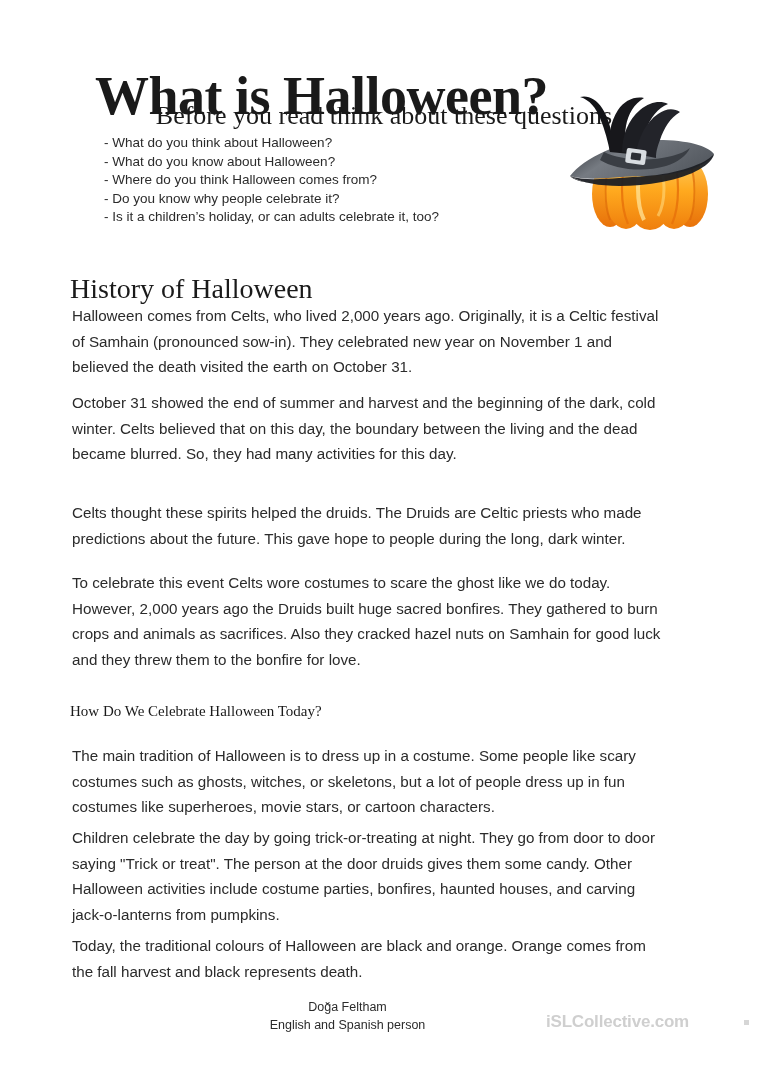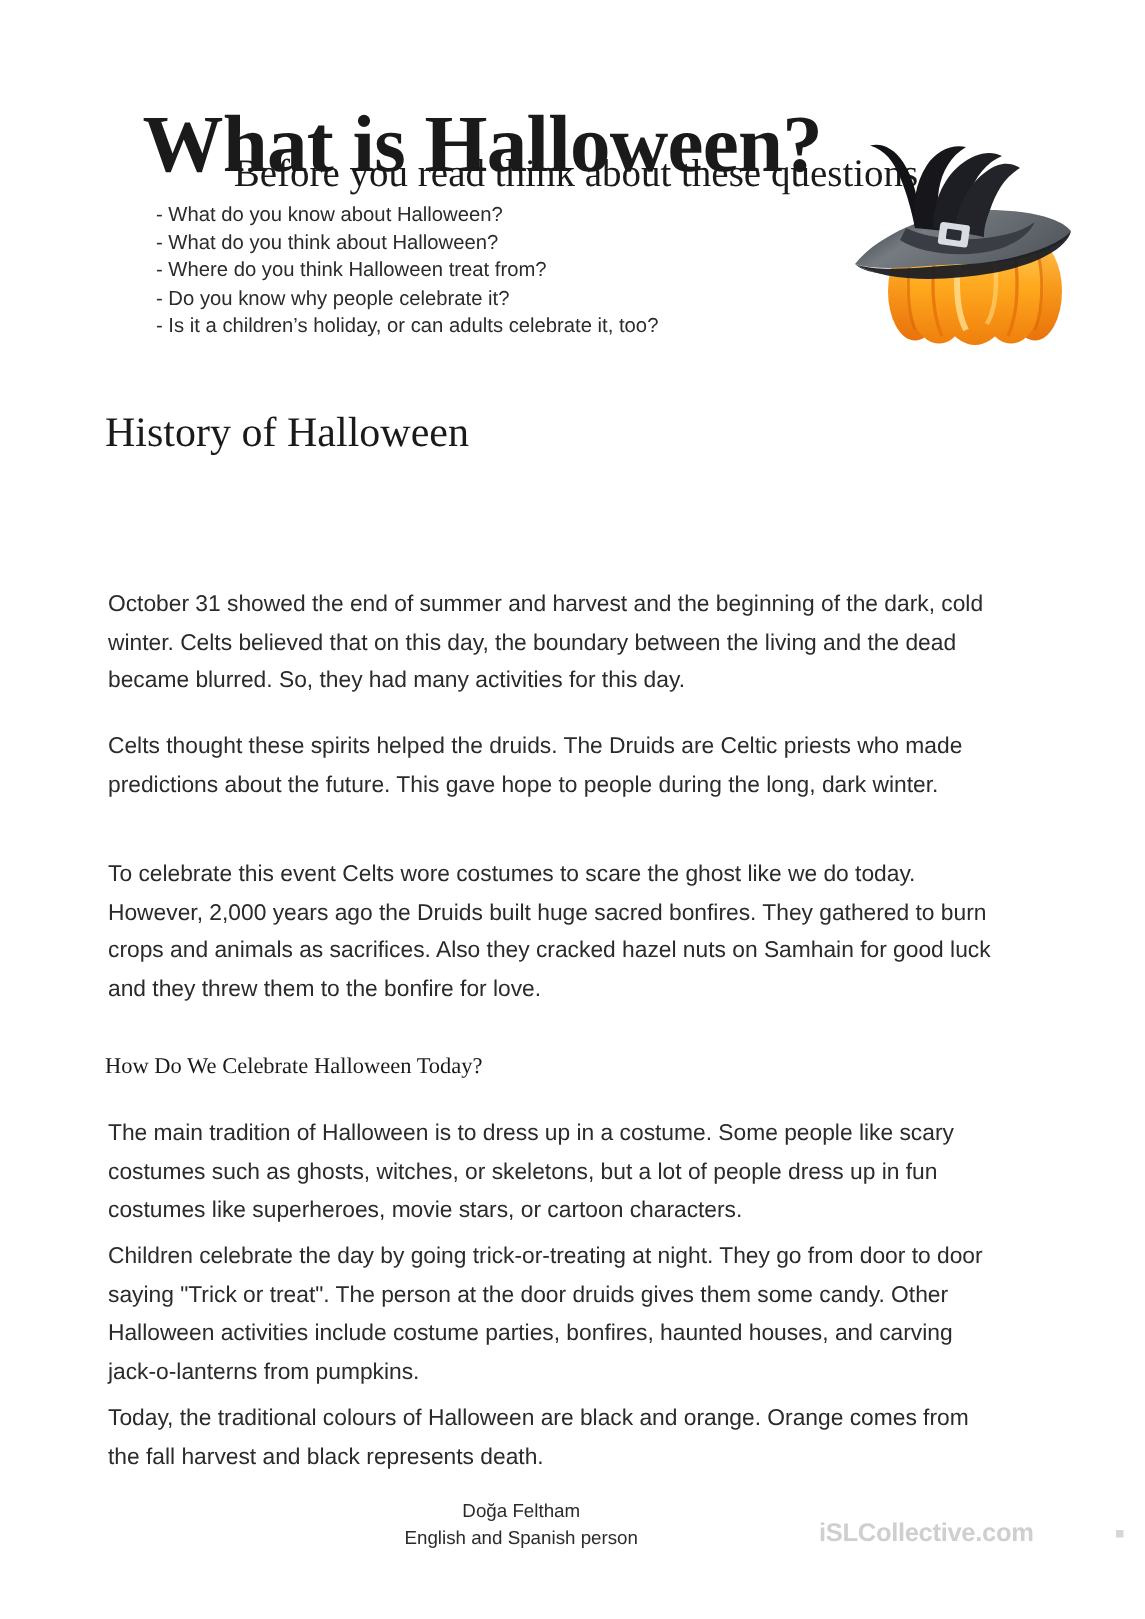--- a/index.html
+++ b/index.html
@@ -95,21 +95,21 @@
     position: absolute;
     left: 72px;
     width: 598px;
     font-size: 15.2px;
     line-height: 25.6px;
     color: #2b2b2b;
     text-align: left;
   }
   .p1 { top: 288px; }
   .p2 { top: 375px; }
-  .p3 { top: 465px; margin-top: 20px; }
+  .p3 { top: 480px; margin-top: 20px; }
   .p4 { top: 555px; }
   .p5 { top: 728px; }
   .p6 { top: 810px; }
   .p7 { top: 918px; }
 
   
   .footer-credit {
     position: absolute;
     left: 0;
     top: 998px;
@@ -154,23 +154,23 @@
 </head>
 <body>
 
 <div class="page">
 
   <h1 class="title">What is Halloween?</h1>
 
   <div class="subtitle">Before you read think about these questions</div>
 
   <ul class="question-list">
+    <li>- What do you think about Halloween?</li>
     <li>- What do you know about Halloween?</li>
-    <li>- What do you think about Halloween?</li>
-    <li>- Where do you think Halloween treat from?</li>
+    <li>- Where do you think Halloween comes from?</li>
     <li>- Do you know why people celebrate it?</li>
     <li>- Is it a children’s holiday, or can adults celebrate it, too?</li>
   </ul>
 
   <div class="hat-pumpkin">
     <svg viewBox="0 0 176 142" xmlns="http://www.w3.org/2000/svg" aria-hidden="true">
       <defs>
         <linearGradient id="gSeg" x1="0" y1="0" x2="0" y2="1">
           <stop offset="0%" stop-color="#FFC24A"></stop>
           <stop offset="45%" stop-color="#F99A1B"></stop>
@@ -226,20 +226,21 @@
           <rect x="69" y="59" width="10" height="7" rx="1" fill="#2A2D33" transform="rotate(8 74 62)"></rect>
         </g>
 
         <path d="M8 82 C14 86 22 88 30 89 C20 88 12 86 8 82 Z" fill="#101216"></path>
       </g>
     </svg>
   </div>
 
   <h2 class="section-heading h-history">History of Halloween</h2>
 
+  <p class="para p1">Halloween comes from Celts, who lived 2,000 years ago. Originally, it is a Celtic festival of Samhain (pronounced sow-in). They celebrated new year on November 1 and believed the death visited the earth on October 31.</p>
   <p class="para p2">October 31 showed the end of summer and harvest and the beginning of the dark, cold winter. Celts believed that on this day, the boundary between the living and the dead became blurred. So, they had many activities for this day.</p>
   <p class="para p3">Celts thought these spirits helped the druids. The Druids are Celtic priests who made predictions about the future. This gave hope to people during the long, dark winter.</p>
   <p class="para p4">To celebrate this event Celts wore costumes to scare the ghost like we do today. However, 2,000 years ago the Druids built huge sacred bonfires. They gathered to burn crops and animals as sacrifices. Also they cracked hazel nuts on Samhain for good luck and they threw them to the bonfire for love.</p>
 
   <h2 class="section-heading h-today">How Do We Celebrate Halloween Today?</h2>
 
   <p class="para p5">The main tradition of Halloween is to dress up in a costume. Some people like scary costumes such as ghosts, witches, or skeletons, but a lot of people dress up in fun costumes like superheroes, movie stars, or cartoon characters.</p>
   <p class="para p6">Children celebrate the day by going trick-or-treating at night. They go from door to door saying "Trick or treat". The person at the door druids gives them some candy. Other Halloween activities include costume parties, bonfires, haunted houses, and carving jack-o-lanterns from pumpkins.</p>
   <p class="para p7">Today, the traditional colours of Halloween are black and orange. Orange comes from the fall harvest and black represents death.</p>
 

